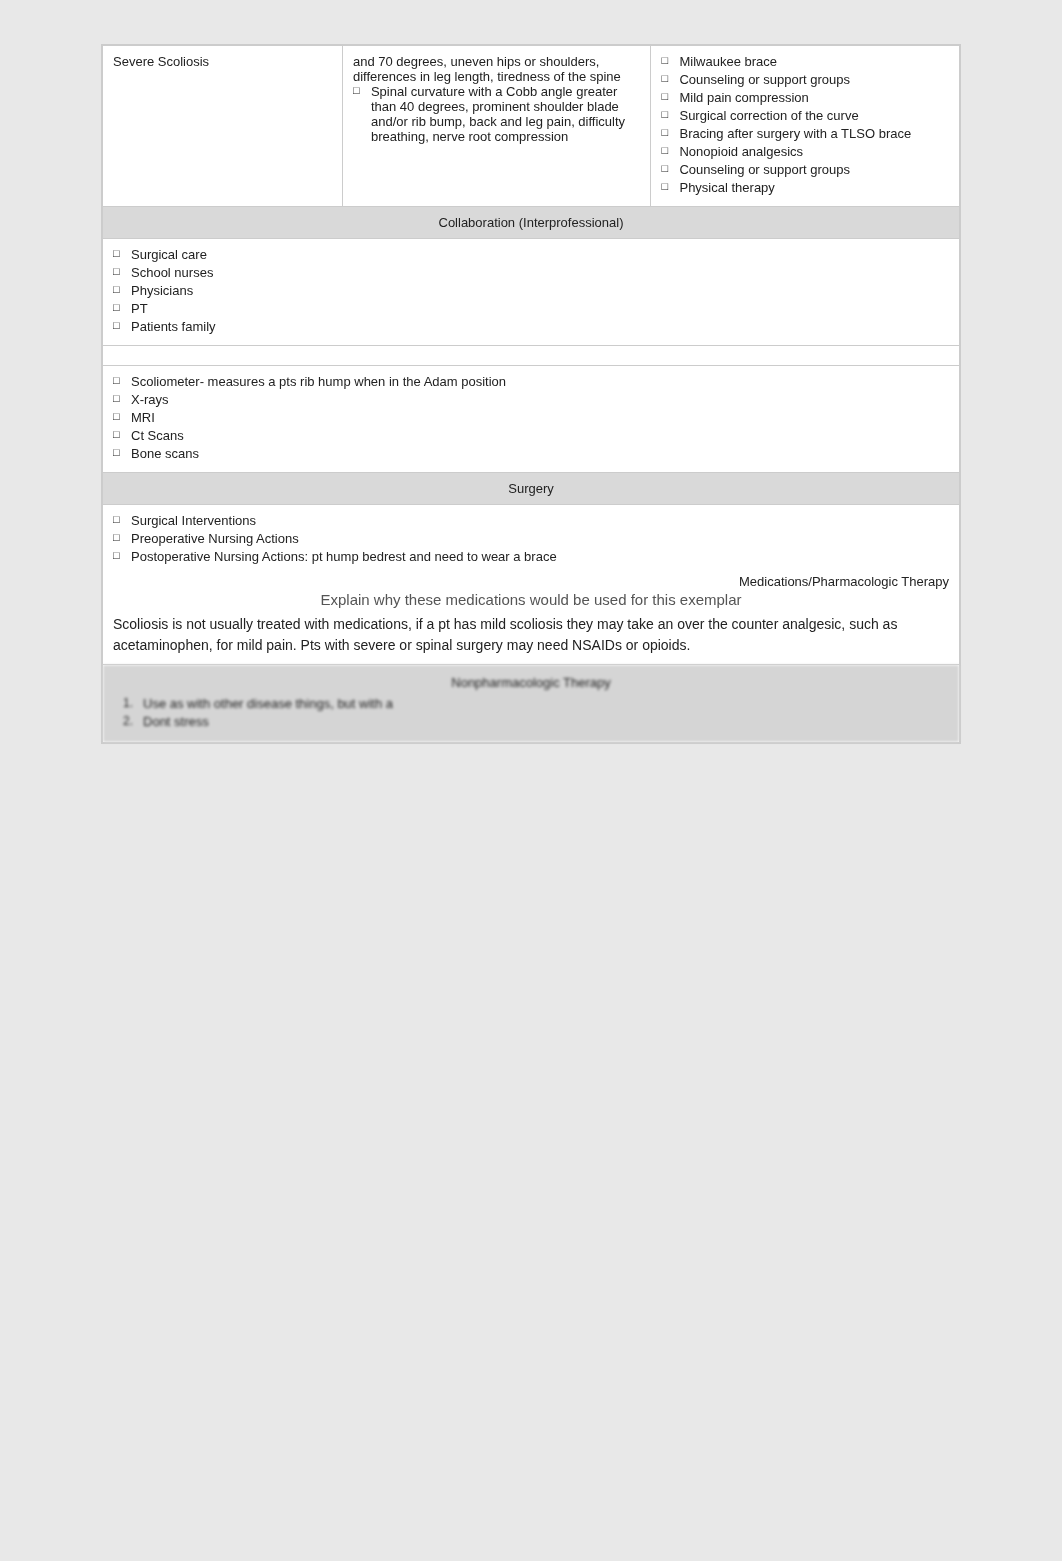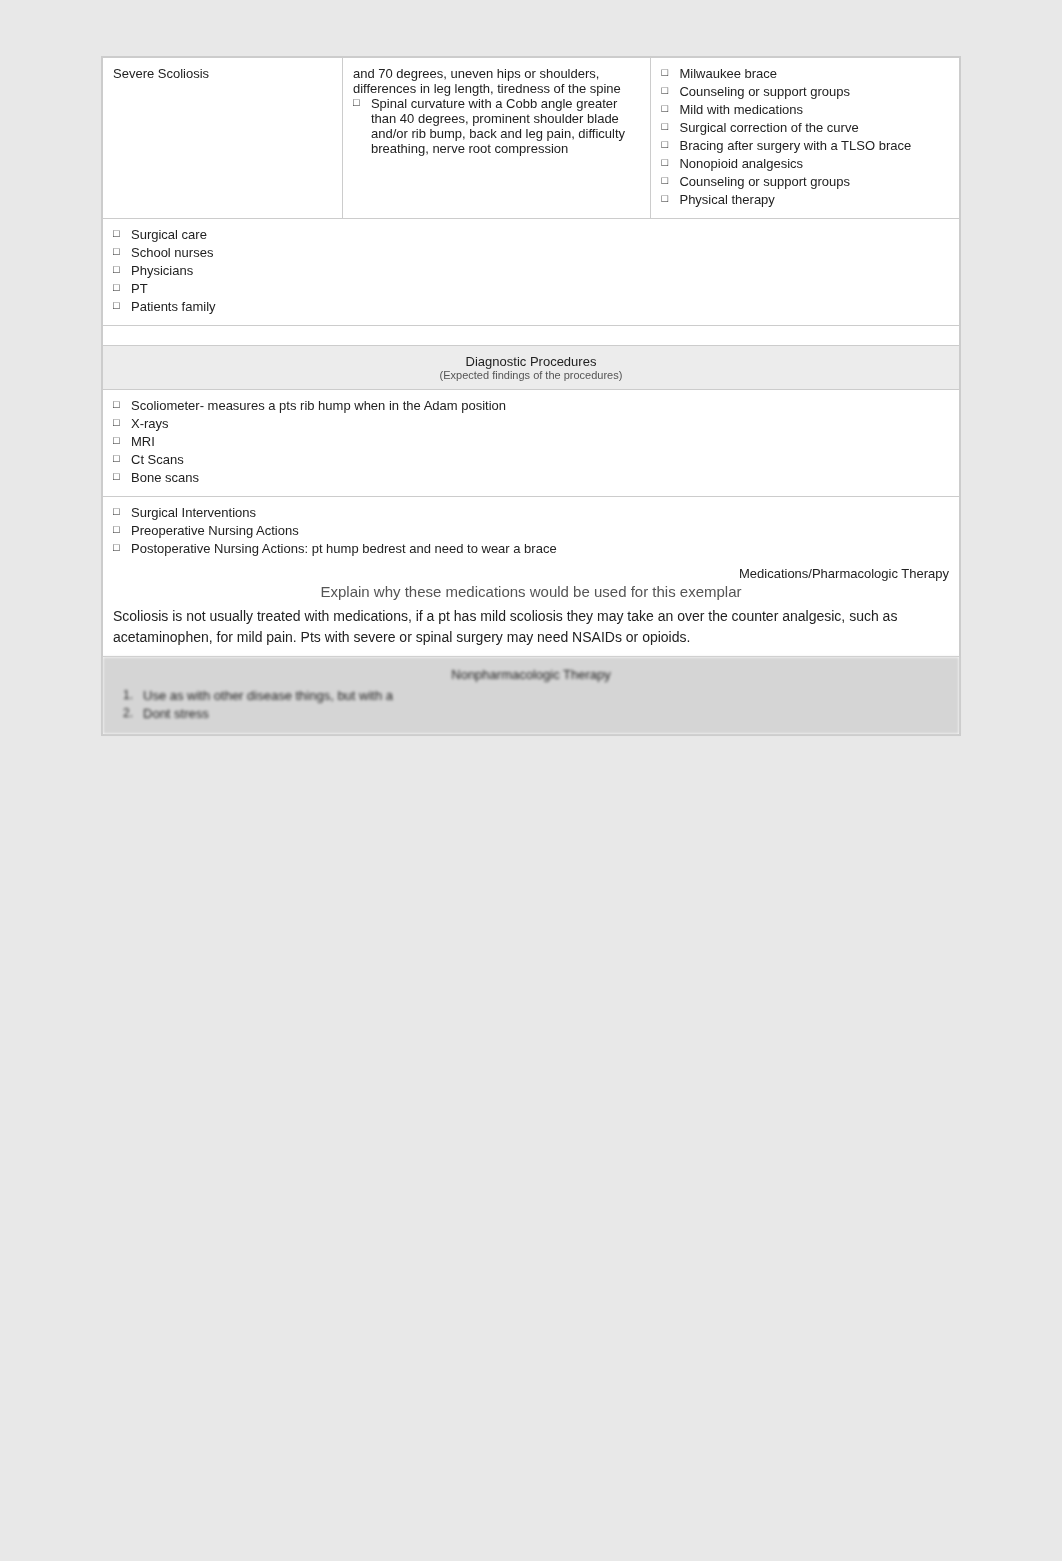--- a/index.html
+++ b/index.html
@@ -8,21 +8,21 @@
       font-family: Arial, sans-serif;
       font-size: 13px;
       color: #222;
       padding: 40px 20px;
       width: 1062px;
       min-height: 1561px;
     }
     .page-container {
       background: #fff;
       border: 1px solid #ccc;
-      margin: 16px auto;
+      margin: 4px auto;
       width: 860px;
       padding: 0;
     }
     .main-table {
       width: 100%;
       border-collapse: collapse;
     }
     .main-table td, .main-table th {
       border: 1px solid #ccc;
       padding: 8px 10px;
@@ -89,21 +89,21 @@
           <div class="list-item">
             <span class="bullet">□</span>
             <span>Milwaukee brace</span>
           </div>
           <div class="list-item">
             <span class="bullet">□</span>
             <span>Counseling or support groups</span>
           </div>
           <div class="list-item">
             <span class="bullet">□</span>
-            <span>Mild with medications</span>
+            <span>Mild pain compression</span>
           </div>
           <div class="list-item">
             <span class="bullet">□</span>
             <span>Surgical correction of the curve</span>
           </div>
           <div class="list-item">
             <span class="bullet">□</span>
             <span>Bracing after surgery with a TLSO brace</span>
           </div>
           <div class="list-item">
@@ -114,20 +114,25 @@
             <span class="bullet">□</span>
             <span>Counseling or support groups</span>
           </div>
           <div class="list-item">
             <span class="bullet">□</span>
             <span>Physical therapy</span>
           </div>
         </td>
       </tr>
 
+      <tr class="full-row">
+        <td colspan="3">
+          <span>Collaboration (Interprofessional)</span>
+        </td>
+      </tr>
 
       <tr>
         <td colspan="3">
           <div class="list-item">
             <span class="bullet">□</span>
             <span>Surgical care</span>
           </div>
           <div class="list-item">
             <span class="bullet">□</span>
             <span>School nurses</span>
@@ -146,26 +151,20 @@
           </div>
         </td>
       </tr>
 
 
       <tr>
         <td colspan="3" style="height: 20px; border:1px solid #ccc;">
         </td>
       </tr>
 
-      <tr class="light-row">
-        <td colspan="3" style="background:#ececec; text-align:center;">
-          <div>Diagnostic Procedures</div>
-          <div style="font-size:11px; color:#555;">(Expected findings of the procedures)</div>
-        </td>
-      </tr>
 
       <tr>
         <td colspan="3">
           <div class="list-item">
             <span class="bullet">□</span>
             <span>Scoliometer- measures a pts rib hump when in the Adam position</span>
           </div>
           <div class="list-item">
             <span class="bullet">□</span>
             <span>X-rays</span>
@@ -178,20 +177,25 @@
             <span class="bullet">□</span>
             <span>Ct Scans</span>
           </div>
           <div class="list-item">
             <span class="bullet">□</span>
             <span>Bone scans</span>
           </div>
         </td>
       </tr>
 
+      <tr class="full-row">
+        <td colspan="3">
+          <span>Surgery</span>
+        </td>
+      </tr>
 
       <tr>
         <td colspan="3">
           <div class="list-item">
             <span class="bullet">□</span>
             <span>Surgical Interventions</span>
           </div>
           <div class="list-item">
             <span class="bullet">□</span>
             <span>Preoperative Nursing Actions</span>

